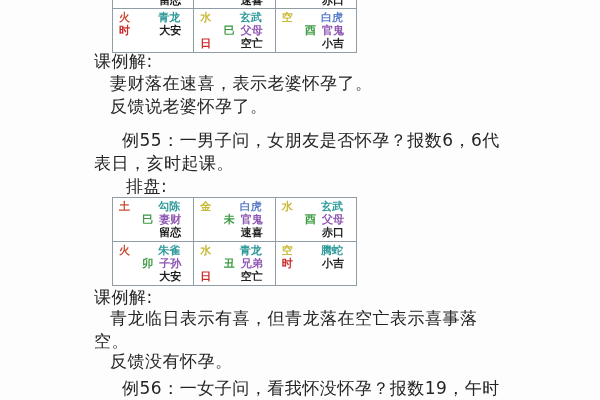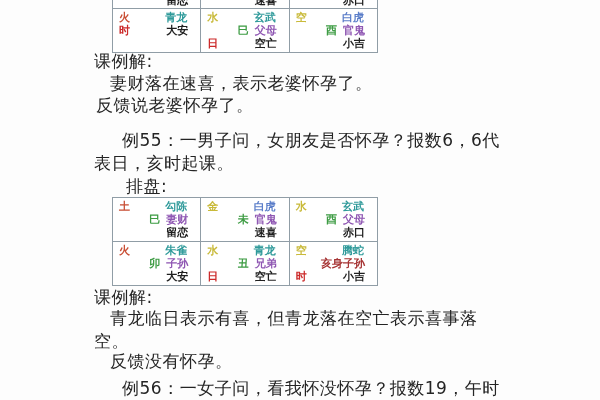--- a/index.html
+++ b/index.html
@@ -16,21 +16,21 @@
     font-size:17px;
     line-height:21px;
     white-space:nowrap;
     color:#242424;
     letter-spacing:0.5px;
     text-align:center;
   }
   
   .qtable{
     position:absolute;
-    width:266px;
+    width:245px;
     border:1px solid #909da6;
     background:#fff;
     font-size:11px;
     font-weight:700;
     box-sizing:border-box;
   }
   #table1{border-top:none;}
   .trow{display:flex;}
   .trow + .trow{border-top:1px solid #909da6;}
   .tcell{flex:1;padding:2px 0;min-width:0;}
@@ -96,21 +96,21 @@
         <div class="ln l3">
           <span style="color: rgb(31, 31, 31);"></span>
           <span style="color: rgb(31, 31, 31);">小吉</span>
         </div>
       </div>
     </div>
   </div>
 
 <div class="txt" style="left:94px;top:51px;">课例解:</div>
 <div class="txt" style="left:110px;top:73px;">妻财落在速喜，表示老婆怀孕了。</div>
-<div class="txt" style="left:96px;top:96px;font-family:Liberation Mono, monospace;">反馈说老婆怀孕了。</div>
+<div class="txt" style="left:110px;top:96px;">反馈说老婆怀孕了。</div>
 
 <div class="txt" style="left:122px;top:130px;">例55：一男子问，女朋友是否怀孕？报数6，6代</div>
 <div class="txt" style="left:94px;top:153px;">表日，亥时起课。</div>
 <div class="txt" style="left:126px;top:176px;">排盘:</div>
 
 <div id="table2" class="qtable" style="left:112px;top:197px;">
     <div class="trow">
       <div class="tcell">
         <div class="ln l1">
           <span style="color: rgb(201, 79, 53);">土</span>
@@ -180,23 +180,20 @@
         </div>
         <div class="ln l3">
           <span style="color: rgb(204, 43, 43);">日</span>
           <span style="color: rgb(31, 31, 31);">空亡</span>
         </div>
       </div>
       <div class="tcell">
         <div class="ln l1">
           <span style="color: rgb(201, 186, 58);">空</span>
           <span style="color: rgb(47, 154, 154);">腾蛇</span>
-        </div>
-        <div class="ln l2">
-          <span style="color: rgb(166, 52, 52);">亥身子孙</span>
         </div>
         <div class="ln l3">
           <span style="color: rgb(204, 43, 43);">时</span>
           <span style="color: rgb(31, 31, 31);">小吉</span>
         </div>
       </div>
     </div>
   </div>
 
 <div class="txt" style="left:94px;top:287px;">课例解:</div>

